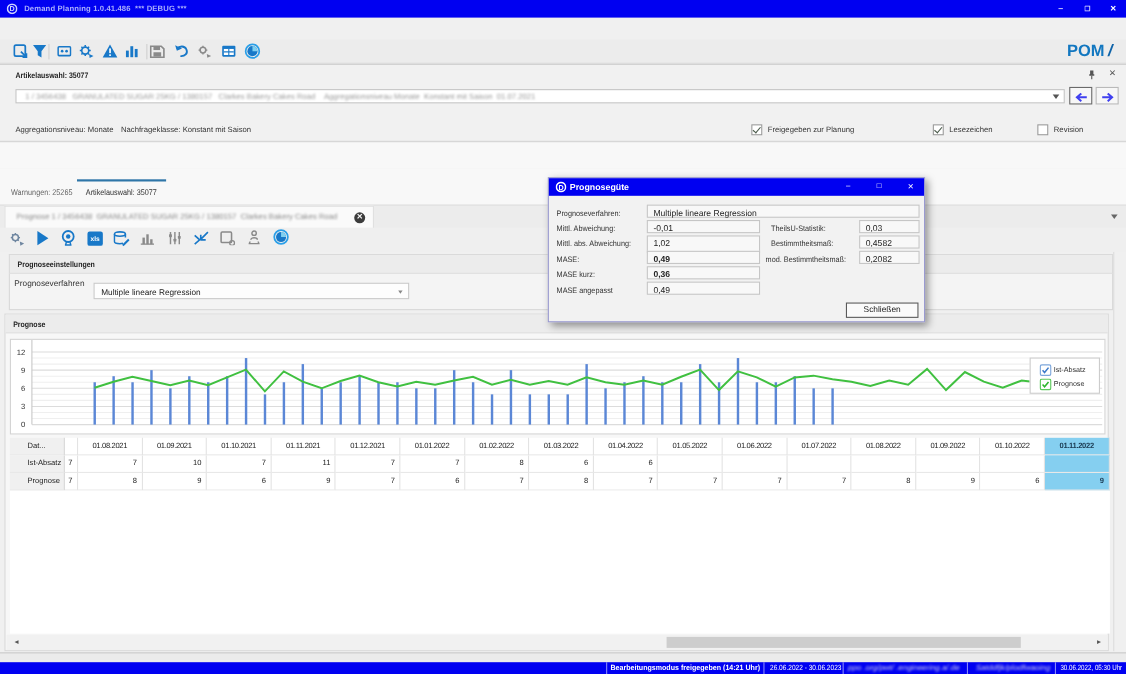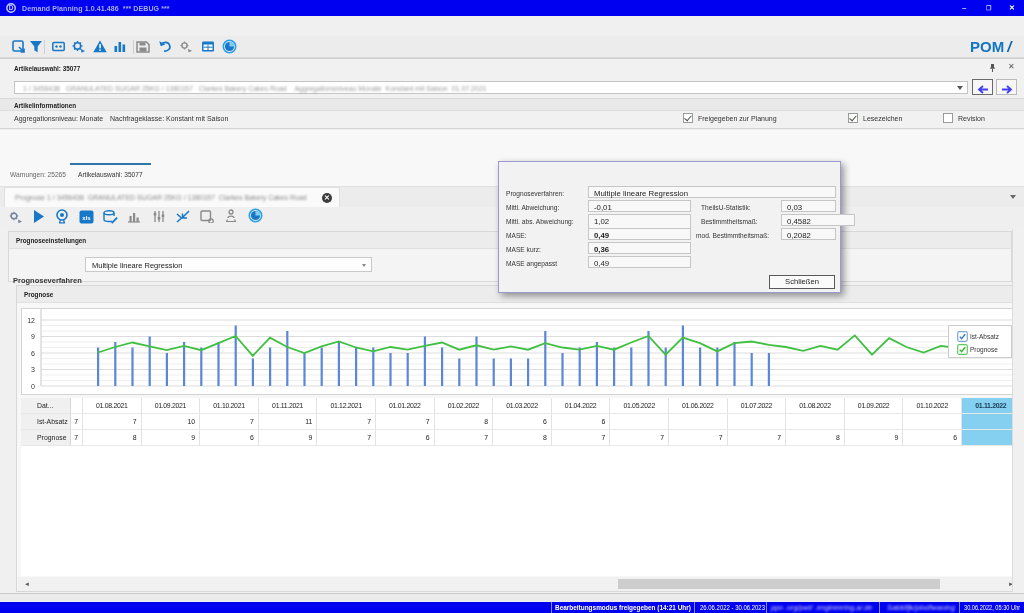--- a/index.html
+++ b/index.html
@@ -37,26 +37,26 @@
 #doctabs { left:0; top:186px; width:1024px; height:21px; background:#ececec; border-top:1px solid #e0e0e0; }
 #doctab { position:absolute; left:4px; top:0px; width:336px; height:21px; background:#fafafa; border:1px solid #e0e0e0; border-bottom:none; }
 #doctab .txt { position:absolute; left:10px; top:6px; font-size:7px; color:#8a8a8a; filter:blur(1px); white-space:nowrap; }
 #doctab .x { position:absolute; right:7px; top:4.5px; width:10px; height:10px; border-radius:50%; background:#3c3c3c; color:#fafafa; font-size:7px; line-height:10px; text-align:center; font-weight:bold; }
 #doctabs .more { position:absolute; right:8px; top:8px; width:0; height:0; border-left:3px solid transparent; border-right:3px solid transparent; border-top:4px solid #666; }
 #toolbar2 { left:0; top:207px; width:1024px; height:22px; background:#efefef; }
 
 #pe { left:8px; top:231px; width:1004px; height:51px; background:#f4f4f4; border:1px solid #d8d8d8; }
 #pe .hd, #pg .hd { position:absolute; left:0; top:0; width:100%; height:17px; background:#ececec; border-bottom:1px solid #e0e0e0; }
 #pe .hd span, #pg .hd span { position:absolute; left:7px; top:4px; font-size:7.3px; font-weight:bold; color:#222; transform:scaleX(0.87); transform-origin:left; }
-#pe .lbl { position:absolute; left:4px; top:44px; font-size:7.5px; color:#333;font-weight:bold; }
+#pe .lbl { position:absolute; left:4px; top:21px; font-size:7.5px; color:#333; }
 #pecombo { position:absolute; left:76px; top:25px; width:287px; height:15px; background:#fdfdfd; border:1px solid #c9c9c9; }
 #pecombo span { position:absolute; left:6px; top:3px; font-size:7.5px; color:#222; }
 #pecombo .arr { position:absolute; right:5px; top:6px; width:0; height:0; border-left:2.5px solid transparent; border-right:2.5px solid transparent; border-top:3px solid #888; }
 
-#pg { left:16px; top:285px; width:1004px; height:307px; background:#f7f7f7; border:1px solid #d8d8d8; }
+#pg { left:4px; top:285px; width:1004px; height:307px; background:#f7f7f7; border:1px solid #d8d8d8; }
 #chartbox { position:absolute; left:4px; top:22px; width:996px; height:87px; background:#fff; border:1px solid #d4d4d4; }
 #legend { position:absolute; left:926px; top:16px; width:64px; height:33px; background:#fff; border:1px solid #ccc; }
 #legend .lt { position:absolute; left:21px; font-size:6.5px; color:#333; }
 
 #tbl { position:absolute; left:4px; top:112px; width:1000px; height:48px; background:#fff; font-size:6.9px; color:#222; }
 .trow { position:absolute; left:0; width:1000px; height:16px; }
 .tc { position:absolute; top:0; height:16px; border-right:1px solid #e3e3e3; border-bottom:1px solid #e8e8e8; line-height:15px; white-space:nowrap; }
 .tc.hdr { text-align:center; letter-spacing:-0.3px; }
 .tc.num { text-align:right; padding-right:4px; }
 .tc.lblc { background:#f0f0f0; padding-left:16px; border-right:1px solid #d8d8d8; }
@@ -185,23 +185,20 @@
   <div id="artcombo">
         <span class="txt">1 / 3456438&nbsp;&nbsp;&nbsp;GRANULATED SUGAR 25KG / 1380157&nbsp;&nbsp;&nbsp;Clarkes Bakery Cakes Road&nbsp;&nbsp;&nbsp;&nbsp;Aggregationsniveau Monate&nbsp;&nbsp;Konstant mit Saison&nbsp;&nbsp;01.07.2021</span>
         <div class="arr"></div>
       </div>
   <div class="navbtn" style="left:972px;border:1px solid #6a6a6a;"><svg width="12" height="9" viewBox="0 0 12 9">
           <path d="M11 4.5 H2.5 M6 1 L2 4.5 L6 8" stroke="#4040f0" stroke-width="1.8" fill="none"></path>
         </svg></div>
   <div class="navbtn" style="left:996px"><svg width="12" height="9" viewBox="0 0 12 9">
           <path d="M1 4.5 H9.5 M6 1 L10 4.5 L6 8" stroke="#4040f0" stroke-width="1.8" fill="none"></path>
         </svg></div>
-  <div id="artinfohd">
-        <span>Artikelinformationen</span>
-      </div>
   <span class="inforow" style="left:14px">Aggregationsniveau: Monate</span>
   <span class="inforow" style="left:110px">Nachfrageklasse: Konstant mit Saison</span>
   <div class="cb checked" style="left:683px;top:54px"></div>
       <span class="cblbl" style="left:698px;top:56px">Freigegeben zur Planung</span>
   <div class="cb checked" style="left:848px;top:54px"></div>
       <span class="cblbl" style="left:863px;top:56px">Lesezeichen</span>
   <div class="cb" style="left:943px;top:54px"></div>
       <span class="cblbl" style="left:958px;top:56px">Revision</span>
 </div>
 
@@ -459,30 +456,40 @@
   <span class="s" style="left:700px;transform:scaleX(0.877);transform-origin:left">26.06.2022 - 30.06.2023</span>
   <div class="sep" style="left:766px"></div>
   <span class="s blur" style="left:771px;transform:scaleX(1.06);transform-origin:left">ppo  .org/pwt/ .engineering.a/.de</span>
   <div class="sep" style="left:879px"></div>
   <span class="s blur" style="left:887px;transform:scaleX(1.08);transform-origin:left">Satddfjk/plodfwaoing</span>
   <div class="sep" style="left:959px"></div>
   <span class="s" style="left:964px;transform:scaleX(0.83);transform-origin:left">30.06.2022, 05:30 Uhr</span>
 </div>
 
 <div class="abs" id="dlg">
+  <div id="dlgtitle">
+    <svg class="abs" style="left:6px;top:3px" width="10" height="10" viewBox="0 0 10 10">
+          <circle cx="5" cy="5" r="4.2" fill="none" stroke="#fff" stroke-width="1.4"></circle>
+          <text x="5" y="7.4" font-size="6.5" font-weight="bold" fill="#fff" text-anchor="middle">D</text>
+        </svg>
+    <span class="t">Prognosegüte</span>
+    <span class="wc" style="left:270px">–</span>
+    <span class="wc" style="left:298px">□</span>
+    <span class="wc" style="left:326px">✕</span>
+  </div>
   <span class="drow-lbl" style="left:7px;top:27px">Prognoseverfahren:</span>
   <div class="dfield" style="left:89px;top:24px;width:248px;height:12px">Multiple lineare Regression</div>
   <span class="drow-lbl" style="left:7px;top:41px">Mittl. Abweichung:</span>
   <div class="dfield" style="left:89px;top:38px;width:103px;height:12px">-0,01</div>
   <span class="drow-lbl" style="left:202px;top:41px">TheilsU-Statistik:</span>
   <div class="dfield" style="left:282px;top:38px;width:55px;height:12px">0,03</div>
   <span class="drow-lbl" style="left:7px;top:55px">Mittl. abs. Abweichung:</span>
   <div class="dfield" style="left:89px;top:52px;width:103px;height:16px">1,02</div>
   <span class="drow-lbl" style="left:202px;top:55px">Bestimmtheitsmaß:</span>
-  <div class="dfield" style="left:282px;top:52px;width:74px;height:12px">0,4582</div>
+  <div class="dfield" style="left:282px;top:52px;width:55px;height:12px">0,4582</div>
   <span class="drow-lbl" style="left:7px;top:69px">MASE:</span>
   <div class="dfield bold" style="left:89px;top:66px;width:103px;height:12px">0,49</div>
   <span class="drow-lbl" style="left:197px;top:69px">mod. Bestimmtheitsmaß:</span>
   <div class="dfield" style="left:282px;top:66px;width:55px;height:12px">0,2082</div>
   <span class="drow-lbl" style="left:7px;top:83px">MASE kurz:</span>
   <div class="dfield bold" style="left:89px;top:80px;width:103px;height:12px">0,36</div>
   <span class="drow-lbl" style="left:7px;top:97px">MASE angepasst</span>
   <div class="dfield" style="left:89px;top:94px;width:103px;height:12px">0,49</div>
   <div id="dlgbtn">Schließen</div>
 </div>

